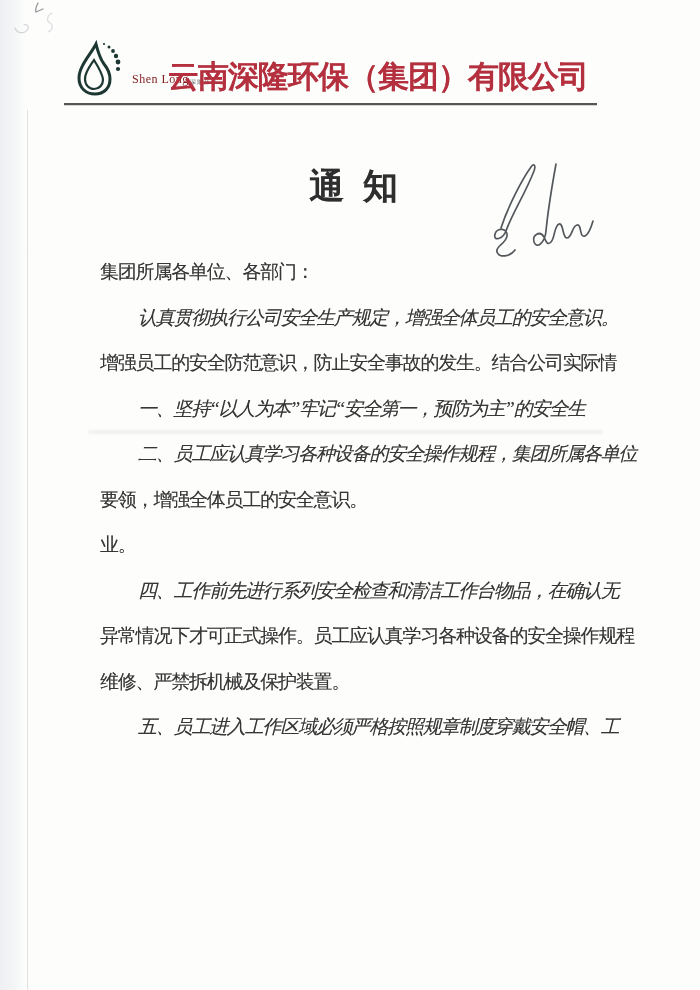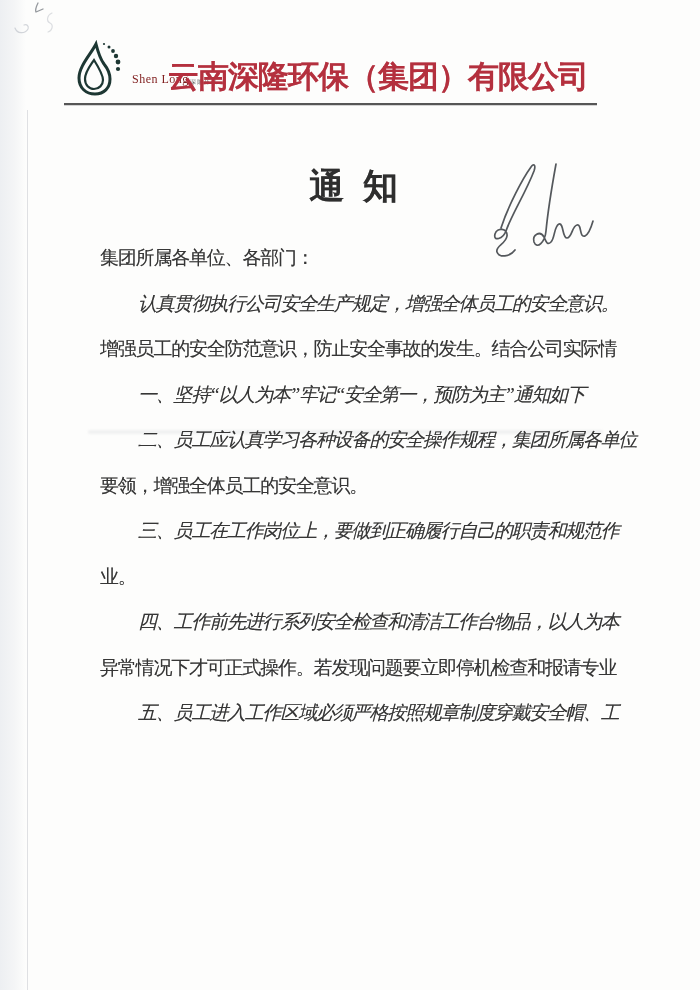--- a/index.html
+++ b/index.html
@@ -45,21 +45,21 @@
   }
   
   .doc-title{
     position:absolute;left:0;top:163px;width:712px;text-align:center;
     font-size:35px;font-weight:bold;color:#2e2e2e;letter-spacing:5px;
     text-shadow:0 0 .5px rgba(46,46,46,.5);
   }
   .signature{position:absolute;left:475px;top:158px;}
   
   .notice-body{
-    position:absolute;left:100px;top:235px;width:520px;
+    position:absolute;left:100px;top:249px;width:520px;
     font-size:19px;color:#363636;
     text-shadow:0 0 .5px rgba(54,54,54,.45);
   }
   .notice-body .line{
     height:45.5px;line-height:45.5px;letter-spacing:-1.2px;
     white-space:nowrap;
   }
   .notice-body .line.indent{padding-left:38px;font-style:italic;}
 </style>
 </head>
@@ -100,21 +100,21 @@
            C24,100 35,99 40,92" stroke="#41464a" stroke-width="1.7" stroke-linecap="round" opacity="0.9"></path>
   <path d="M81,6 C77,28 73,52 71,73 C70,84 62,92 59,84 C57,77 65,72 69,79
            C71,83 72,88 76,84 C80,80 79,68 84,66 C89,65 87,80 92,80
            C97,80 97,68 102,67 C107,66 104,80 110,78 C114,76 116,70 118,63" stroke="#41464a" stroke-width="1.7" stroke-linecap="round" opacity="0.9"></path>
 </svg>
 
 <div class="notice-body">
     <div class="line">集团所属各单位、各部门：</div>
     <div class="line indent">认真贯彻执行公司安全生产规定，增强全体员工的安全意识。</div>
     <div class="line">增强员工的安全防范意识，防止安全事故的发生。结合公司实际情</div>
-    <div class="line indent">一、坚持“以人为本”牢记“安全第一，预防为主”通知如下</div>
+    <div class="line indent">一、坚持“以人为本”牢记“安全第一，预防为主”的安全生</div>
     <div class="line indent">二、员工应认真学习各种设备的安全操作规程，集团所属各单位</div>
     <div class="line">要领，增强全体员工的安全意识。</div>
-    <div class="line indent">三、员工在工作岗位上，要做到正确履行自己的职责和规范作</div>
     <div class="line">业。</div>
-    <div class="line indent">四、工作前先进行系列安全检查和清洁工作台物品，以人为本</div>
-    <div class="line">异常情况下才可正式操作。若发现问题要立即停机检查和报请专业</div>
+    <div class="line indent">四、工作前先进行系列安全检查和清洁工作台物品，在确认无</div>
+    <div class="line">异常情况下才可正式操作。员工应认真学习各种设备的安全操作规程</div>
+    <div class="line">维修、严禁拆机械及保护装置。</div>
     <div class="line indent">五、员工进入工作区域必须严格按照规章制度穿戴安全帽、工</div>
   </div>
 
 </body></html>

